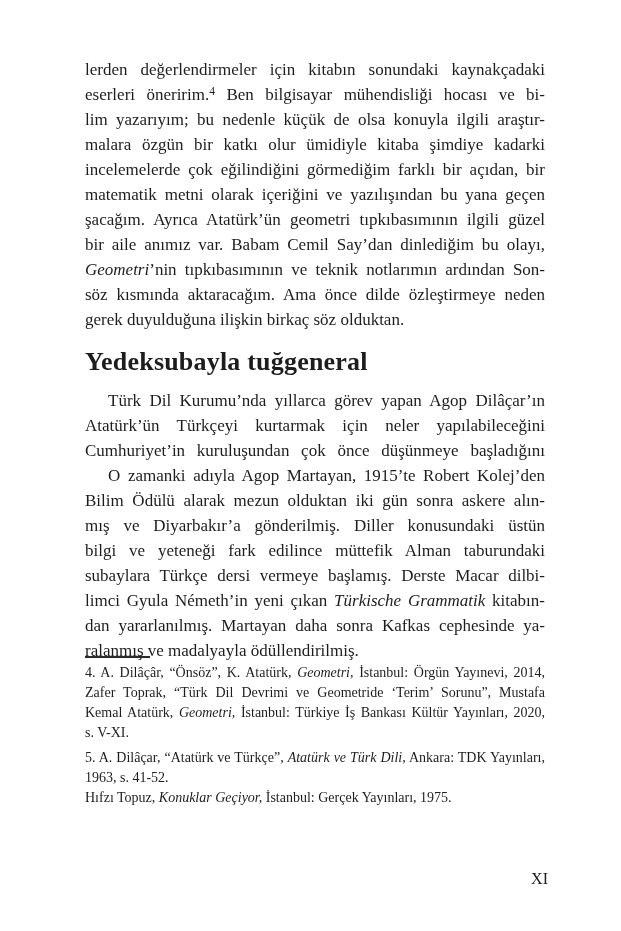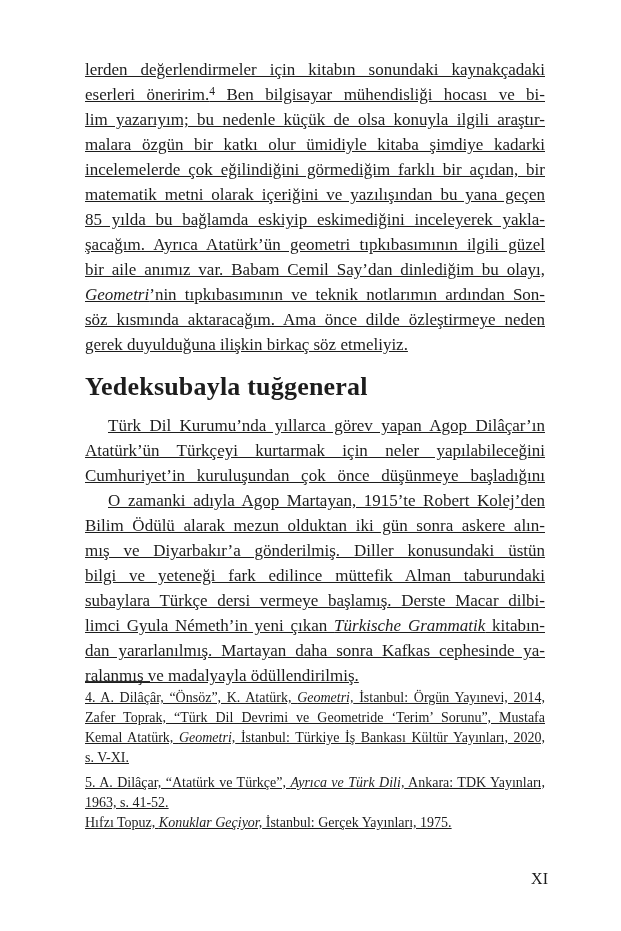--- a/index.html
+++ b/index.html
@@ -16,21 +16,20 @@
     left: 85px; top: 57px;
     width: 460px;
   }
   .line {
     height: 25px;
     line-height: 25px;
     font-size: 17px;
     overflow: hidden;
     text-align: left;
     white-space: normal;
-    text-decoration: underline;
   }
   .line.just {
     text-align: justify;
     text-align-last: justify;
   }
   .line.ind { text-indent: 23px; }
   em { font-style: italic; }
   sup {
     font-size: 0.68em;
     vertical-align: baseline;
@@ -71,26 +70,25 @@
 
 <div class="content">
 
   <div class="para">
       <div class="line just"><span>lerden değerlendirmeler için kitabın sonundaki kaynakçadaki</span></div>
       <div class="line just"><span>eserleri öneririm.</span><sup>4</sup><span> Ben bilgisayar mühendisliği hocası ve bi-</span></div>
       <div class="line just"><span>lim yazarıyım; bu nedenle küçük de olsa konuyla ilgili araştır-</span></div>
       <div class="line just"><span>malara özgün bir katkı olur ümidiyle kitaba şimdiye kadarki</span></div>
       <div class="line just"><span>incelemelerde çok eğilindiğini görmediğim farklı bir açıdan, bir</span></div>
       <div class="line just"><span>matematik metni olarak içeriğini ve yazılışından bu yana geçen</span></div>
-      <div class="line just"><span>85 yılda bu bağlamda eskiyip eskimediğini inceleyerek yakla-</span></div>
       <div class="line just"><span>şacağım. Ayrıca Atatürk’ün geometri tıpkıbasımının ilgili güzel</span></div>
       <div class="line just"><span>bir aile anımız var. Babam Cemil Say’dan dinlediğim bu olayı,</span></div>
       <div class="line just"><em>Geometri</em><span>’nin tıpkıbasımının ve teknik notlarımın ardından Son-</span></div>
       <div class="line just"><span>söz kısmında aktaracağım. Ama önce dilde özleştirmeye neden</span></div>
-      <div class="line"><span>gerek duyulduğuna ilişkin birkaç söz etmeliyiz.</span></div>
+      <div class="line"><span>gerek duyulduğuna ilişkin birkaç söz olduktan.</span></div>
     </div>
 
   <div class="heading">Yedeksubayla tuğgeneral</div>
 
   <div class="para">
       <div class="line just ind"><span>Türk Dil Kurumu’nda yıllarca görev yapan Agop Dilâçar’ın</span></div>
       <div class="line just"><span>Atatürk’ün Türkçeyi kurtarmak için neler yapılabileceğini</span></div>
       <div class="line just"><span>Cumhuriyet’in kuruluşundan çok önce düşünmeye başladığını</span></div>
     </div>
 
@@ -107,21 +105,21 @@
 
   <div class="footnotes">
     <div class="fn-sep"></div>
     <div class="footnote">
         <div class="line just"><span>4. A. Dilâçâr, “Önsöz”, K. Atatürk, </span><em>Geometri,</em><span> İstanbul: Örgün Yayınevi, 2014,</span></div>
         <div class="line just"><span>Zafer Toprak, “Türk Dil Devrimi ve Geometride ‘Terim’ Sorunu”, Mustafa</span></div>
         <div class="line just"><span>Kemal Atatürk, </span><em>Geometri,</em><span> İstanbul: Türkiye İş Bankası Kültür Yayınları, 2020,</span></div>
         <div class="line"><span>s. V-XI.</span></div>
       </div>
     <div class="footnote">
-        <div class="line just"><span>5. A. Dilâçar, “Atatürk ve Türkçe”, </span><em>Ayrıca ve Türk Dili,</em><span> Ankara: TDK Yayınları,</span></div>
+        <div class="line just"><span>5. A. Dilâçar, “Atatürk ve Türkçe”, </span><em>Atatürk ve Türk Dili,</em><span> Ankara: TDK Yayınları,</span></div>
         <div class="line"><span>1963, s. 41-52.</span></div>
         <div class="line"><span>Hıfzı Topuz, </span><em>Konuklar Geçiyor,</em><span> İstanbul: Gerçek Yayınları, 1975.</span></div>
       </div>
   </div>
 
 </div>
 
 <div class="page-number">XI</div>
 
 </body></html>

